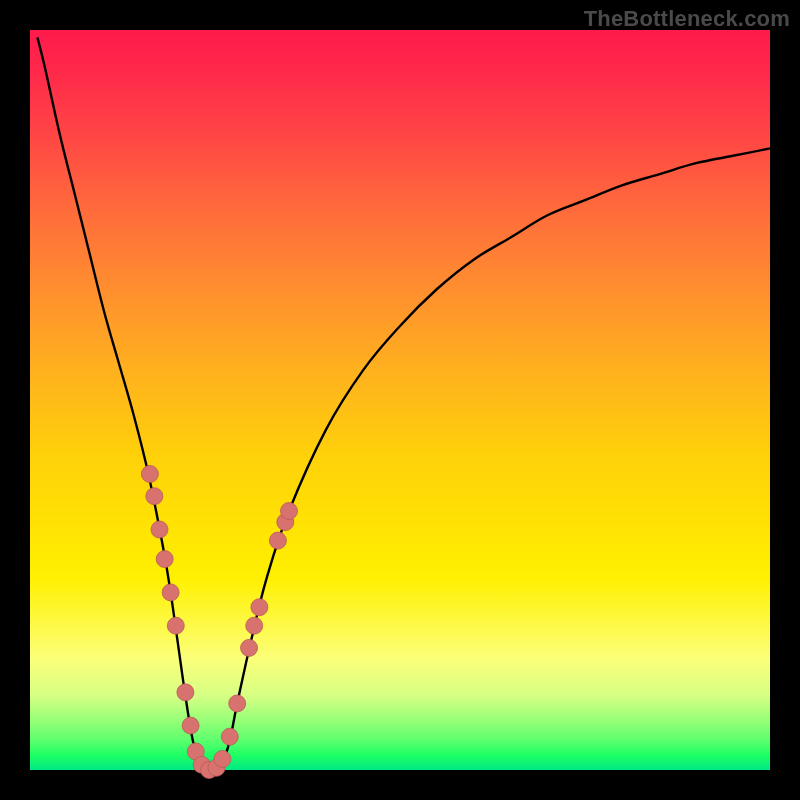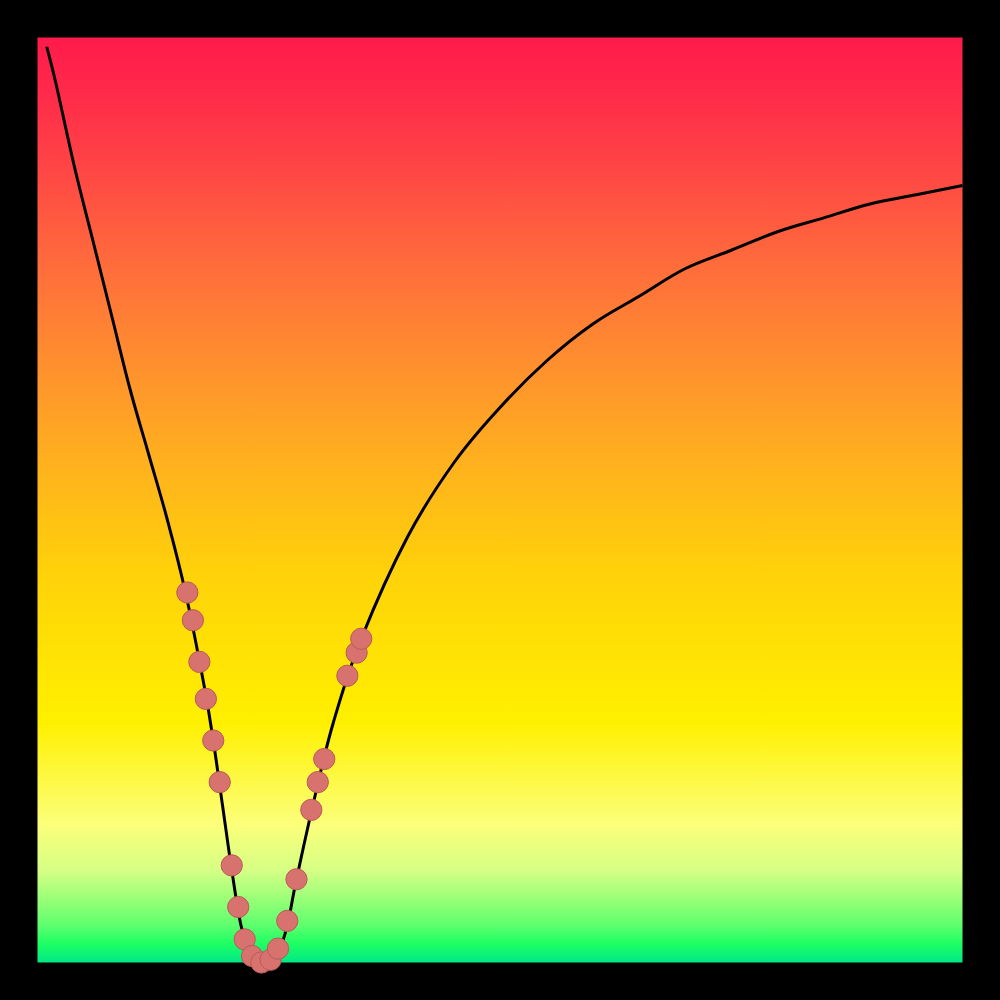--- a/index.html
+++ b/index.html
@@ -87,13 +87,14 @@
         <circle cx="207.20" cy="673.40" r="8.5" fill="#d7726f" stroke="#b95a57" stroke-width="0.8"></circle>
         <circle cx="219.04" cy="617.90" r="8.5" fill="#d7726f" stroke="#b95a57" stroke-width="0.8"></circle>
         <circle cx="224.22" cy="595.70" r="8.5" fill="#d7726f" stroke="#b95a57" stroke-width="0.8"></circle>
         <circle cx="229.40" cy="577.20" r="8.5" fill="#d7726f" stroke="#b95a57" stroke-width="0.8"></circle>
         <circle cx="247.90" cy="510.60" r="8.5" fill="#d7726f" stroke="#b95a57" stroke-width="0.8"></circle>
         <circle cx="255.30" cy="492.10" r="8.5" fill="#d7726f" stroke="#b95a57" stroke-width="0.8"></circle>
         <circle cx="259.00" cy="481.00" r="8.5" fill="#d7726f" stroke="#b95a57" stroke-width="0.8"></circle>
       </g>
   </svg>
 
+  <div class="watermark">TheBottleneck.com</div>
 </div>
 
 </body></html>

